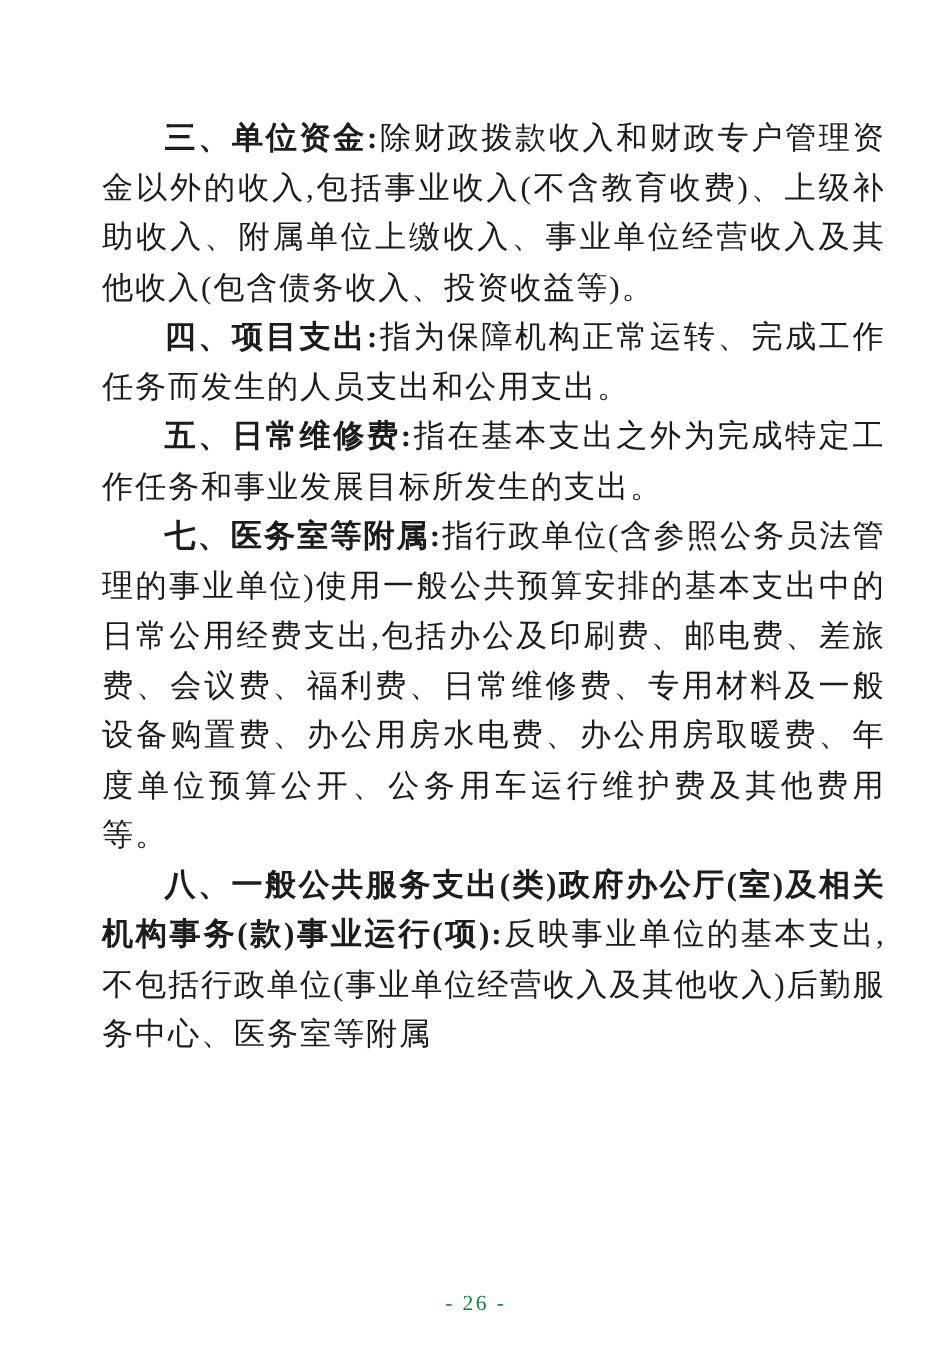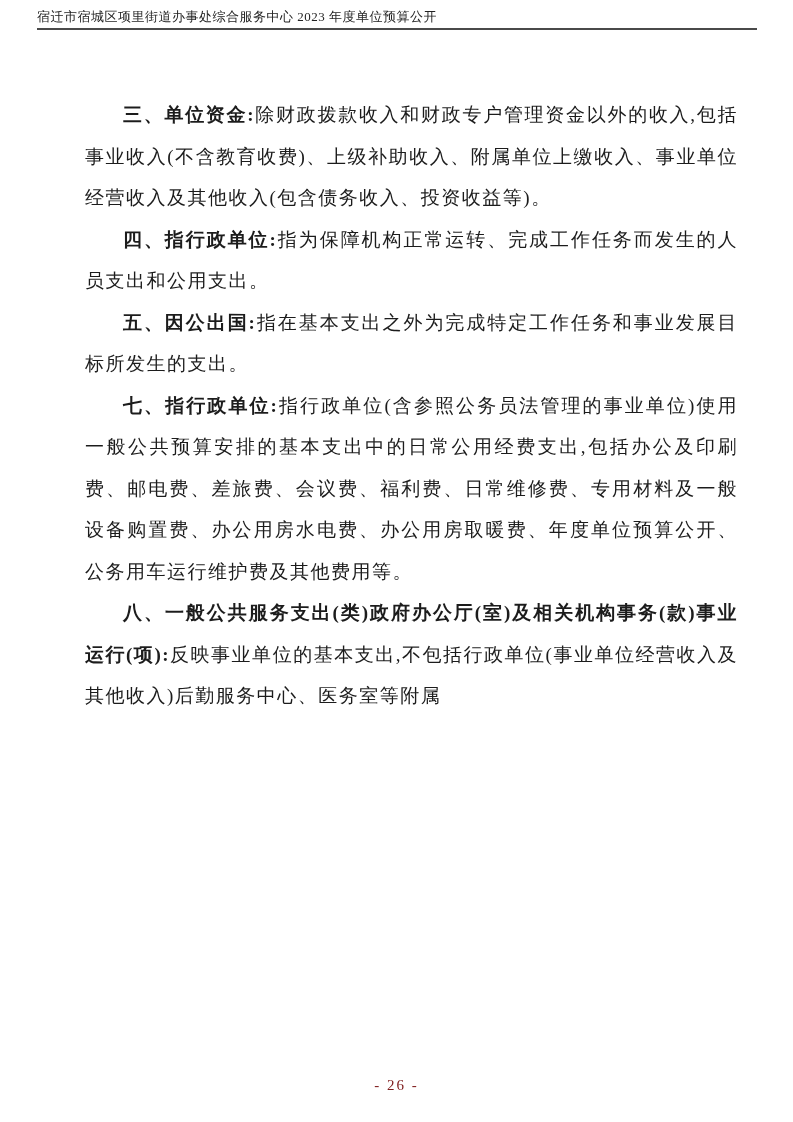--- a/index.html
+++ b/index.html
@@ -39,61 +39,57 @@
     position: absolute;
     left: 85px;
     top: 94px;
     width: 653px;
     text-align: justify;
   }
   .content p.para {
     margin: 0;
     padding: 0;
     text-indent: 2em;
-    font-size: 19px;
+    font-size: 26px;
     line-height: 41.5px;
     letter-spacing: 1.5px;
     word-break: break-all;
   }
   .content p.para .lead {
     font-weight: bold;
   }
   .page-footer {
     position: absolute;
     left: 0;
     right: 0;
     top: 1076px;
     text-align: center;
   }
   .page-footer .page-number {
-    font-size: 15px;
+    font-size: 18px;
     letter-spacing: 2px;
-    color: #7f1d1d;
+    color: #15803d;
   }
 </style>
 </head>
 <body>
 
 <div class="page">
 
-  <div class="page-header">
-    <div class="header-title">宿迁市宿城区项里街道办事处综合服务中心 2023 年度单位预算公开</div>
-    <div class="header-rule"></div>
-  </div>
 
   <div class="content">
 
     <p class="para"><span class="lead">三、单位资金:</span><span class="body-text">除财政拨款收入和财政专户管理资金以外的收入,包括事业收入(不含教育收费)、上级补助收入、附属单位上缴收入、事业单位经营收入及其他收入(包含债务收入、投资收益等)。</span></p>
 
-    <p class="para"><span class="lead">四、指行政单位:</span><span class="body-text">指为保障机构正常运转、完成工作任务而发生的人员支出和公用支出。</span></p>
+    <p class="para"><span class="lead">四、项目支出:</span><span class="body-text">指为保障机构正常运转、完成工作任务而发生的人员支出和公用支出。</span></p>
 
-    <p class="para"><span class="lead">五、因公出国:</span><span class="body-text">指在基本支出之外为完成特定工作任务和事业发展目标所发生的支出。</span></p>
+    <p class="para"><span class="lead">五、日常维修费:</span><span class="body-text">指在基本支出之外为完成特定工作任务和事业发展目标所发生的支出。</span></p>
 
 
-    <p class="para"><span class="lead">七、指行政单位:</span><span class="body-text">指行政单位(含参照公务员法管理的事业单位)使用一般公共预算安排的基本支出中的日常公用经费支出,包括办公及印刷费、邮电费、差旅费、会议费、福利费、日常维修费、专用材料及一般设备购置费、办公用房水电费、办公用房取暖费、年度单位预算公开、公务用车运行维护费及其他费用等。</span></p>
+    <p class="para"><span class="lead">七、医务室等附属:</span><span class="body-text">指行政单位(含参照公务员法管理的事业单位)使用一般公共预算安排的基本支出中的日常公用经费支出,包括办公及印刷费、邮电费、差旅费、会议费、福利费、日常维修费、专用材料及一般设备购置费、办公用房水电费、办公用房取暖费、年度单位预算公开、公务用车运行维护费及其他费用等。</span></p>
 
     <p class="para"><span class="lead">八、一般公共服务支出(类)政府办公厅(室)及相关机构事务(款)事业运行(项):</span><span class="body-text">反映事业单位的基本支出,不包括行政单位(事业单位经营收入及其他收入)后勤服务中心、医务室等附属</span></p>
 
   </div>
 
   <div class="page-footer">
     <span class="page-number">- 26 -</span>
   </div>
 
 </div>

